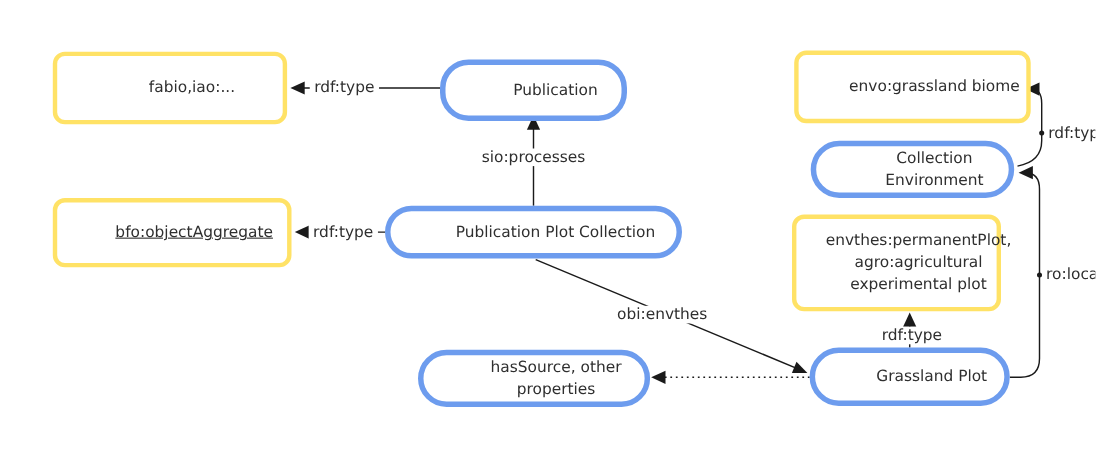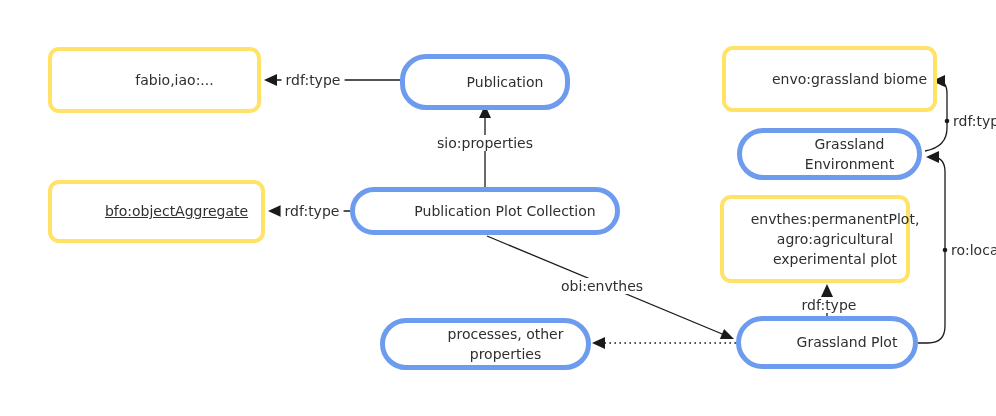--- a/index.html
+++ b/index.html
@@ -99,33 +99,33 @@
   <div class="node instance" style="left:48px;top:47px;width:213px;height:66px;">fabio,iao:...</div>
 
   <div class="node class" style="left:400px;top:54px;width:170px;height:56px;border-radius:26px;">Publication</div>
 
   <div class="node instance" style="left:48px;top:180px;width:217px;height:63px;text-decoration:underline;">bfo:objectAggregate</div>
 
   <div class="node class" style="left:350px;top:187px;width:270px;height:48px;border-radius:24px;">Publication Plot Collection</div>
 
   <div class="node instance" style="left:722px;top:46px;width:215px;height:66px;">envo:grassland biome</div>
 
-  <div class="node class" style="left:737px;top:128px;width:185px;height:52px;border-radius:26px;">Grassland Environment</div>
+  <div class="node class" style="left:737px;top:128px;width:185px;height:52px;border-radius:26px;">Collection Environment</div>
 
   <div class="node instance multiline" style="left:720px;top:195px;width:190px;height:88px;">envthes:permanentPlot,
 agro:agricultural
 experimental plot</div>
 
   <div class="node class" style="left:736px;top:316px;width:182px;height:53px;border-radius:27px;">Grassland Plot</div>
 
-  <div class="node class" style="left:380px;top:318px;width:211px;height:52px;border-radius:26px;">processes, other properties</div>
+  <div class="node class" style="left:380px;top:318px;width:211px;height:52px;border-radius:26px;">hasSource, other properties</div>
 
   <div class="edge-label" style="left:313px;top:80px;">rdf:type</div>
 
-  <div class="edge-label" style="left:485px;top:143px;">sio:properties</div>
+  <div class="edge-label" style="left:485px;top:143px;">sio:processes</div>
 
   <div class="edge-label" style="left:312px;top:211px;">rdf:type</div>
 
   <div class="edge-label" style="left:602px;top:286px;">obi:envthes</div>
 
   <div class="edge-label" style="left:829px;top:305px;">rdf:type</div>
 
   <div class="edge-label side" style="left:953px;top:121px;">rdf:type</div>
 
   <div class="edge-label side" style="left:951px;top:250px;">ro:locat</div>

